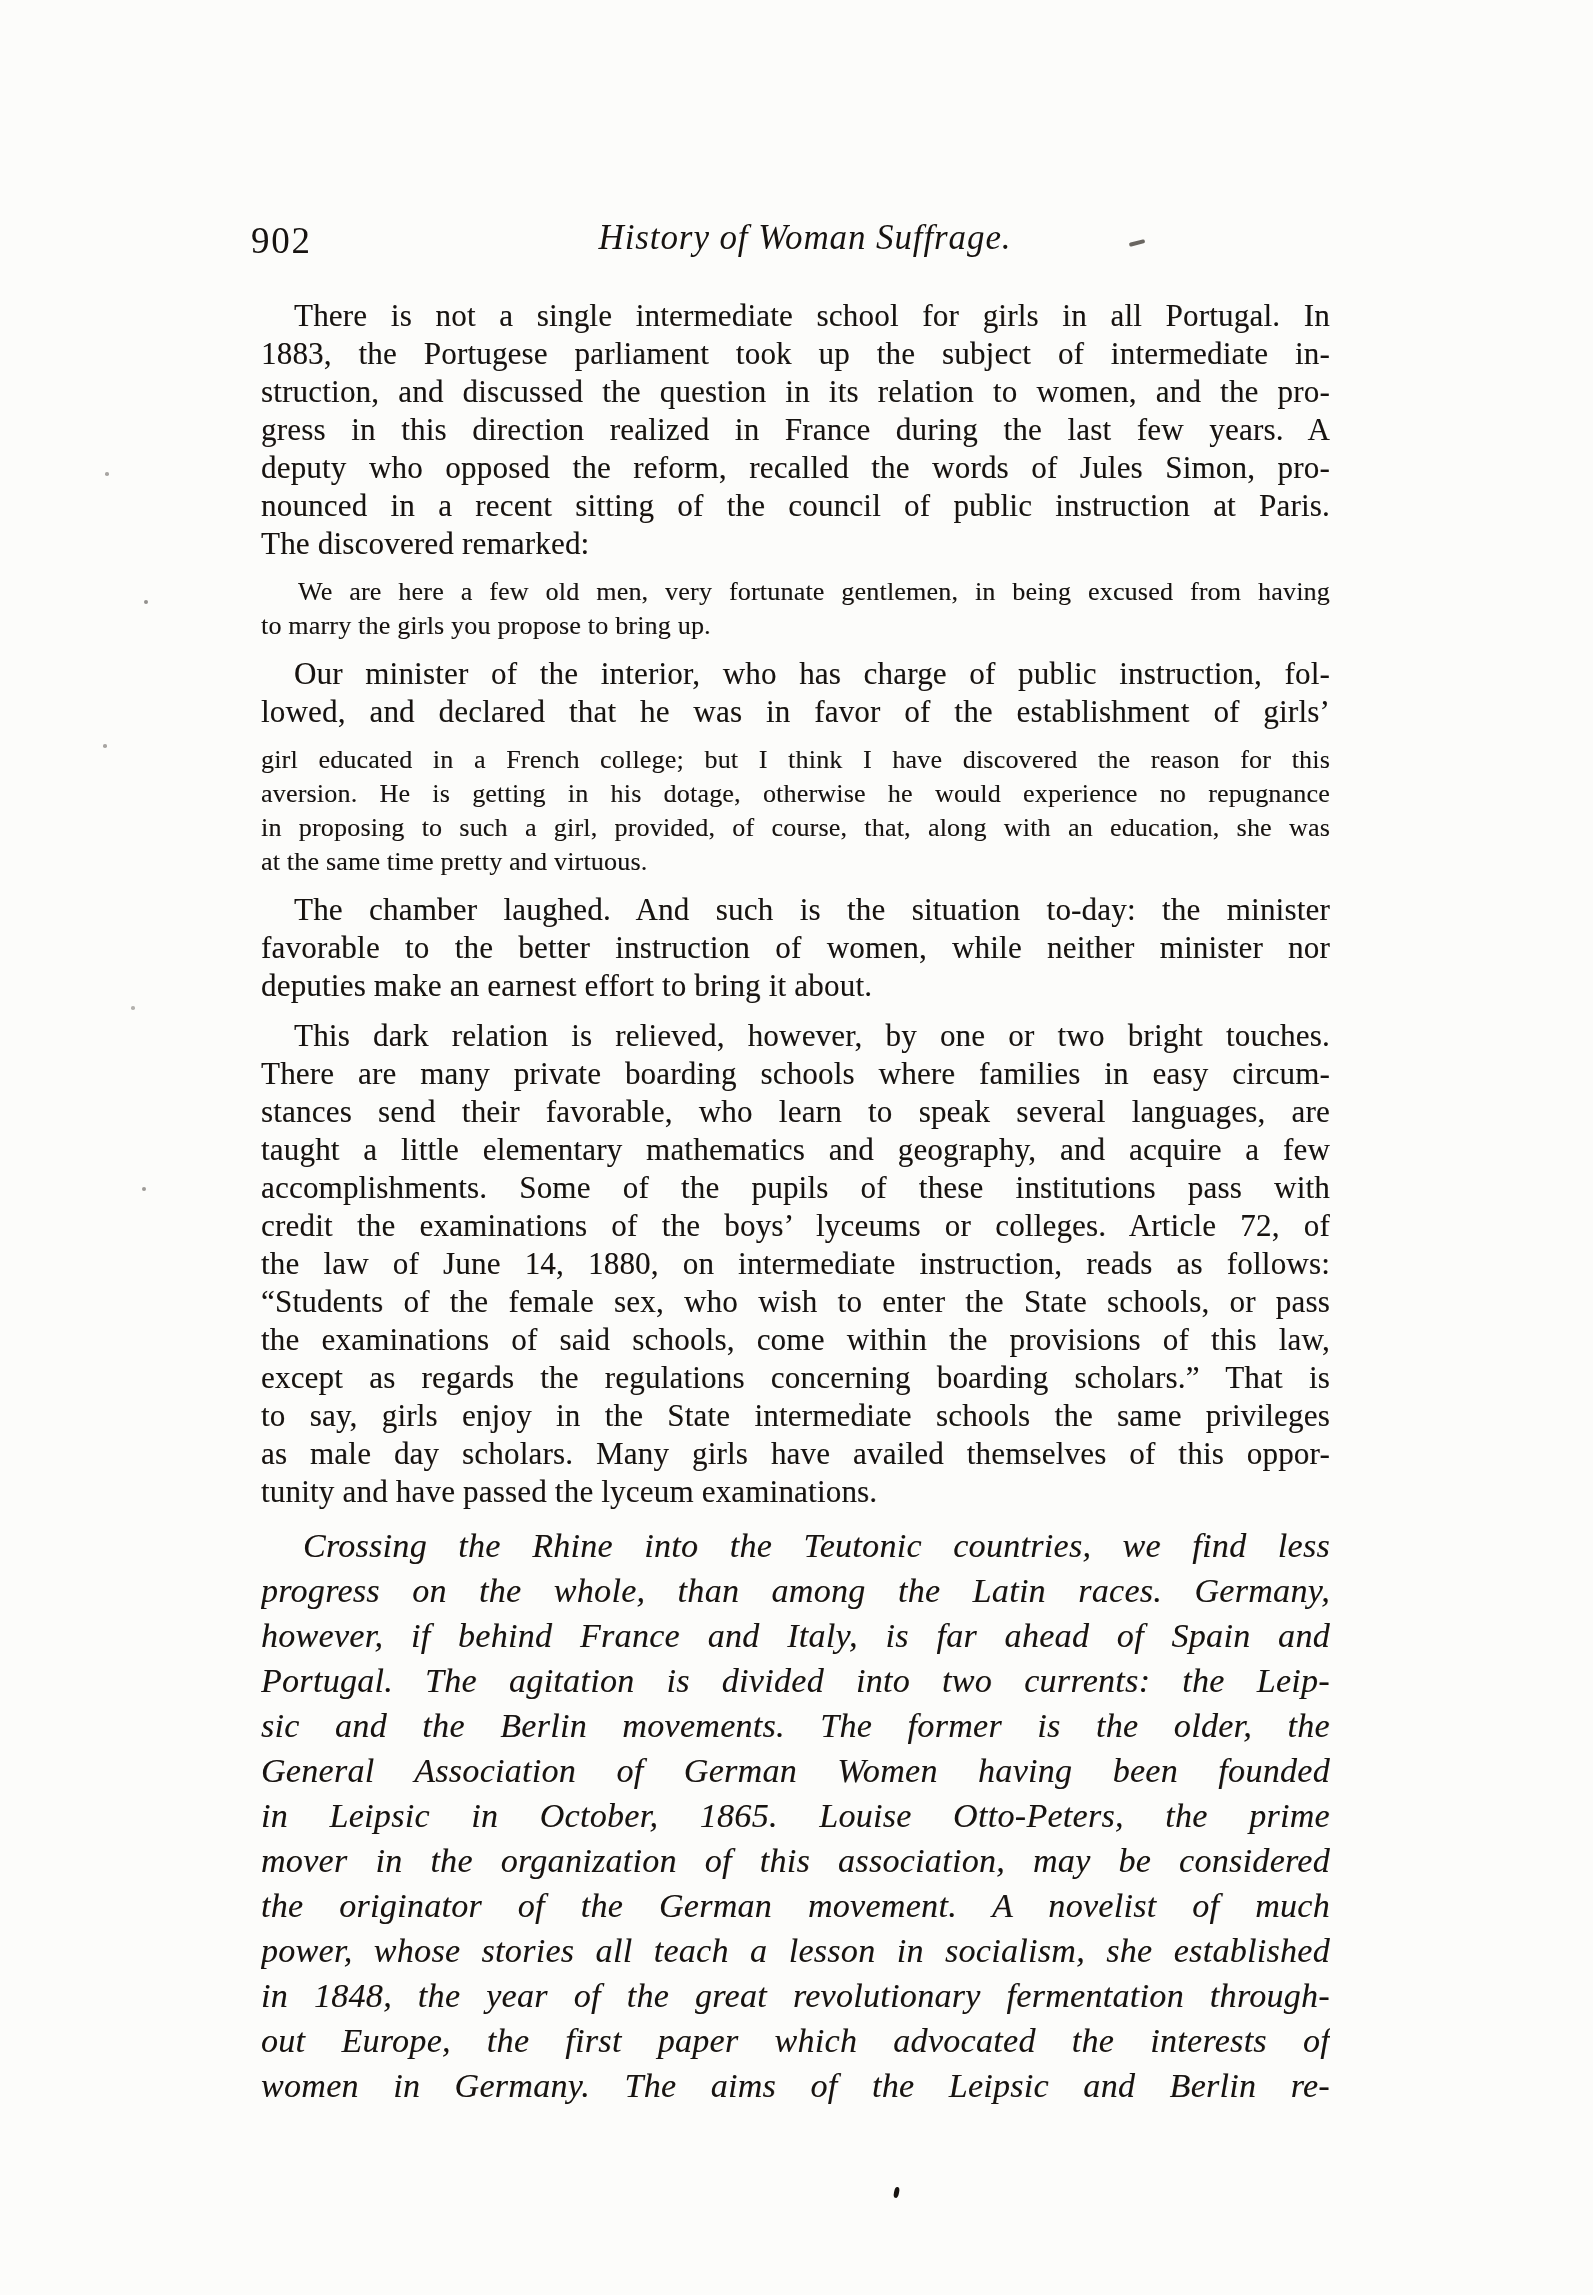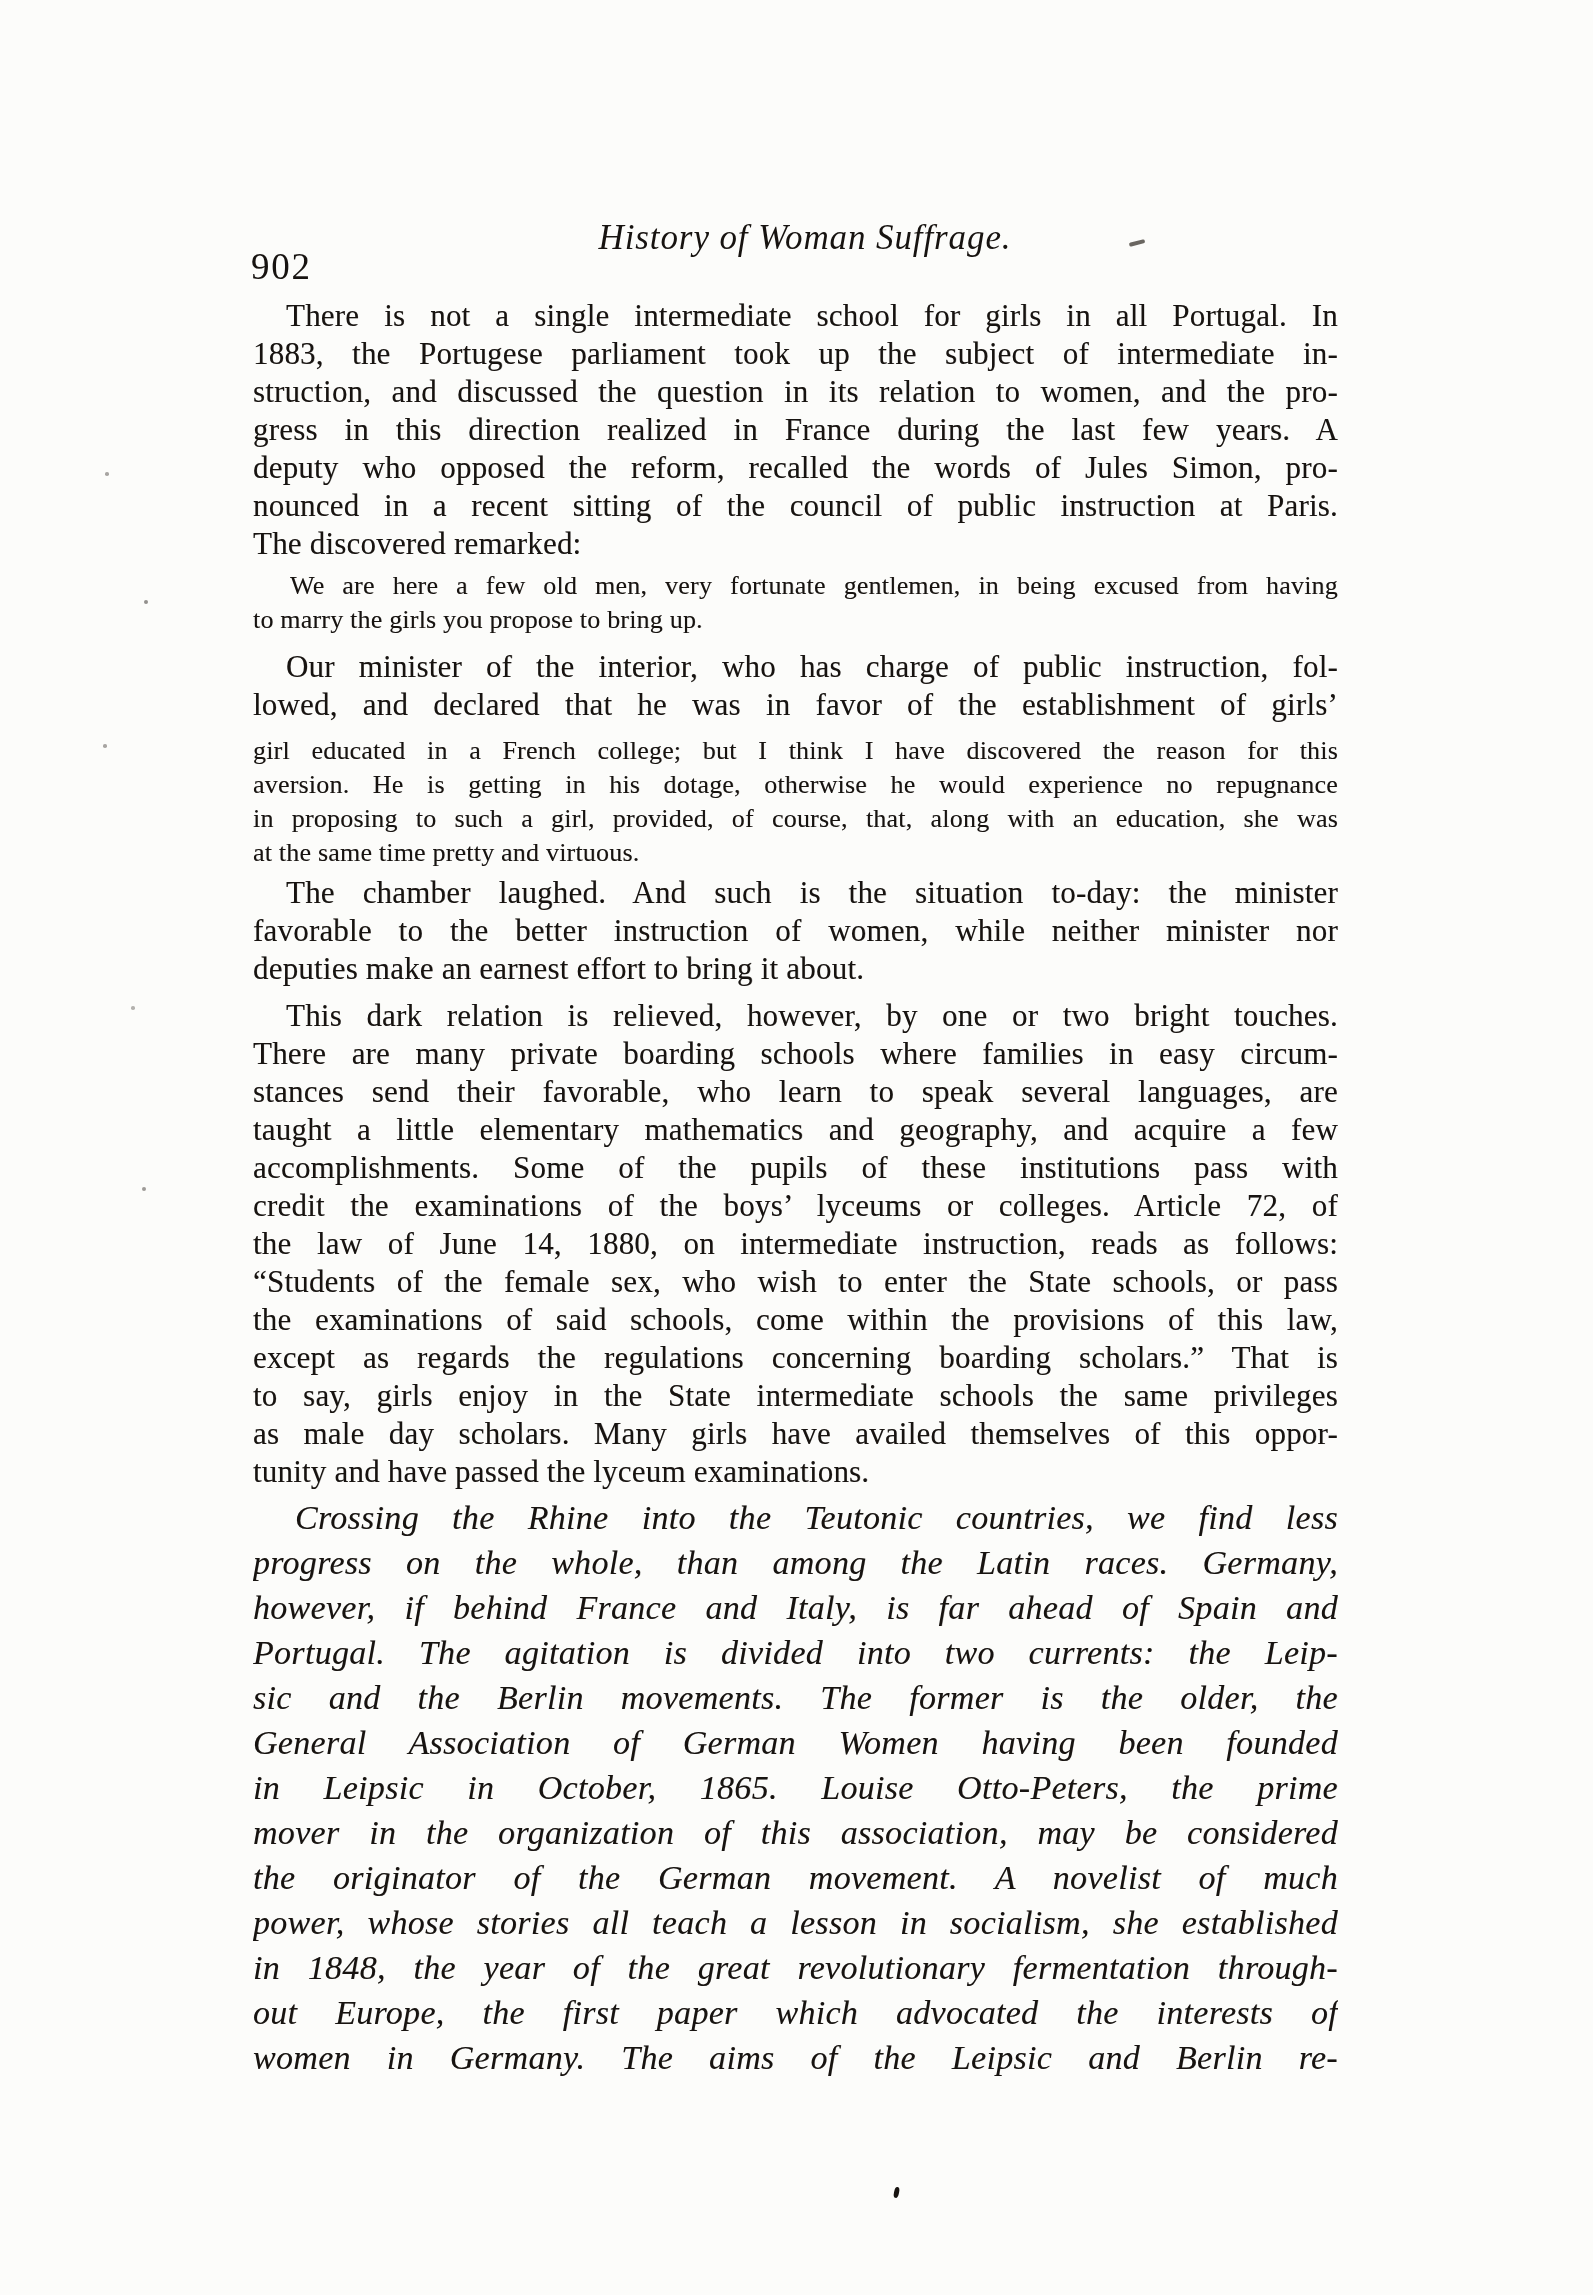--- a/index.html
+++ b/index.html
@@ -9,21 +9,21 @@
     height: 2295px;
     background: #fcfcfa;
     overflow: hidden;
     font-family: "Liberation Serif", "DejaVu Serif", serif;
     color: #171310;
   }
   
   .page-number {
     position: absolute;
     left: 251px;
-    top: 248px;
+    top: 222px;
     font-size: 37px;
     letter-spacing: 1.7px;
     line-height: 1;
   }
   .running-title {
     position: absolute;
     left: 16px; right: 0;
     top: 220px;
     text-align: center;
     font-style: italic;
@@ -31,21 +31,21 @@
     letter-spacing: 0.9px;
     line-height: 1;
   }
   
   .text-column {
     position: absolute;
     left: 249px;
     top: 0;
     width: 1093px;
   }
-  .para { margin: 4px; }
+  .para { margin: 12px; }
   .line {
     text-align: justify;
     text-align-last: justify;
     overflow: hidden;
     letter-spacing: 0.2px;
     text-shadow: 0.3px 0.3px 0 rgba(23,19,16,0.35);
   }
   .line.short { text-align-last: left; }
   .para.body  .line { font-size: 31px; line-height: 38px;   height: 38px; }
   .para.quote .line { font-size: 26px; line-height: 34px; height: 34px; }

